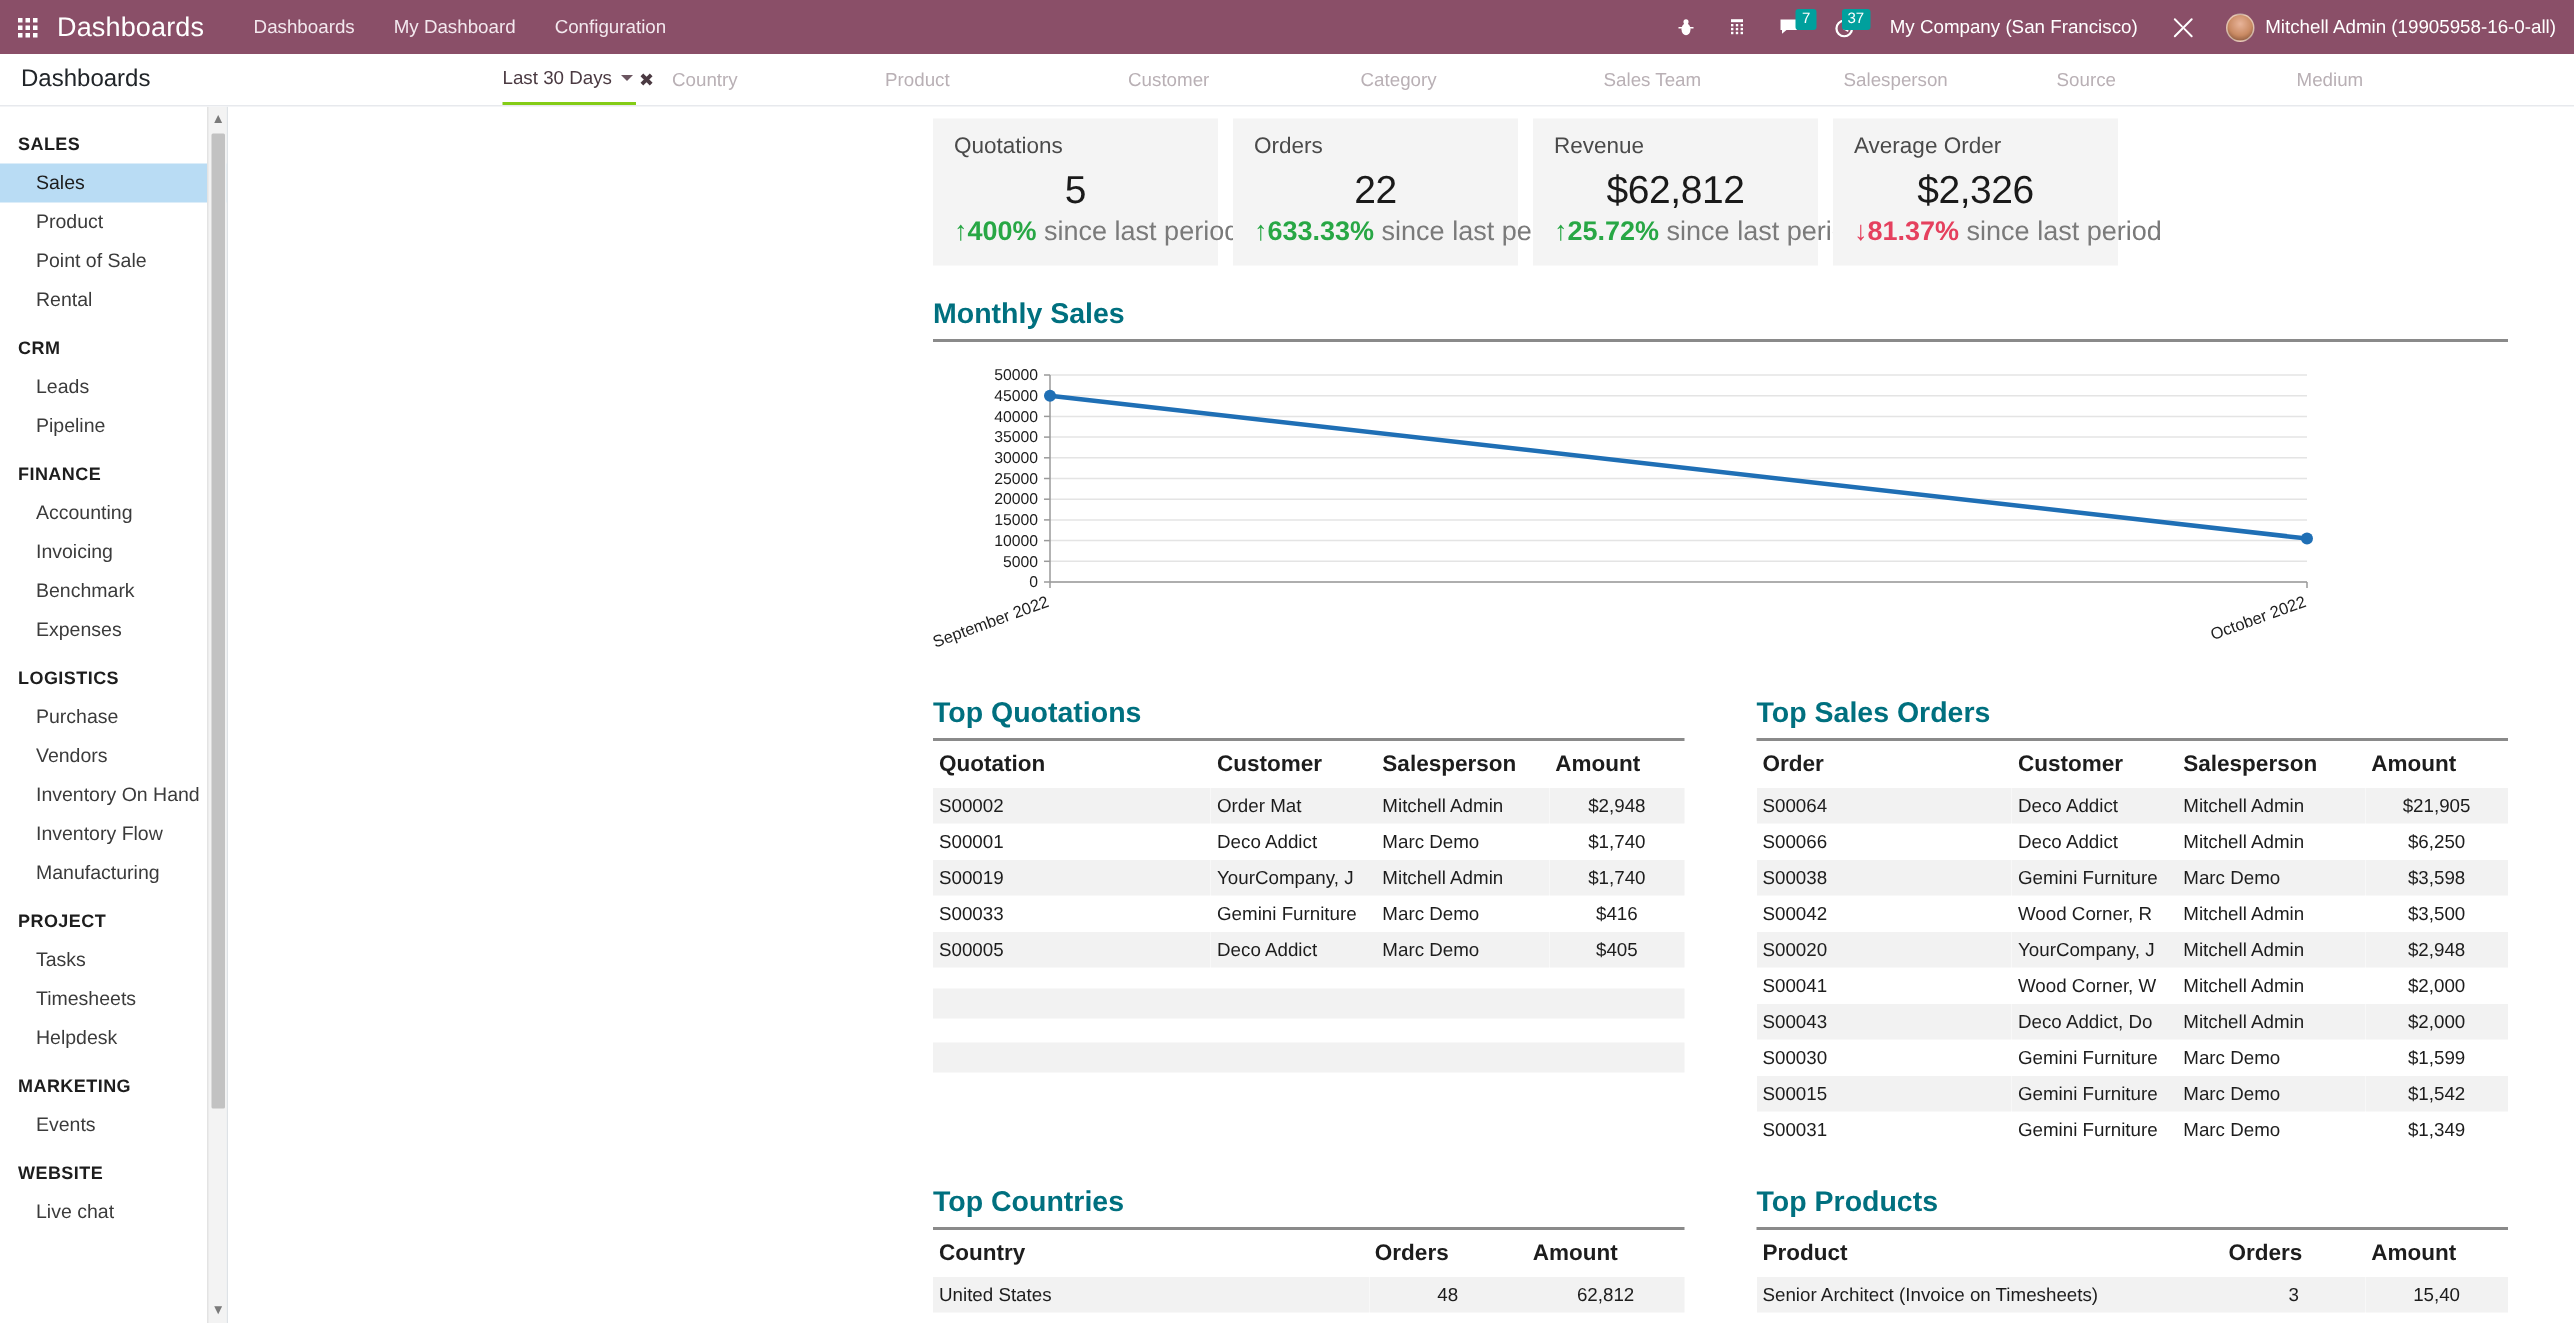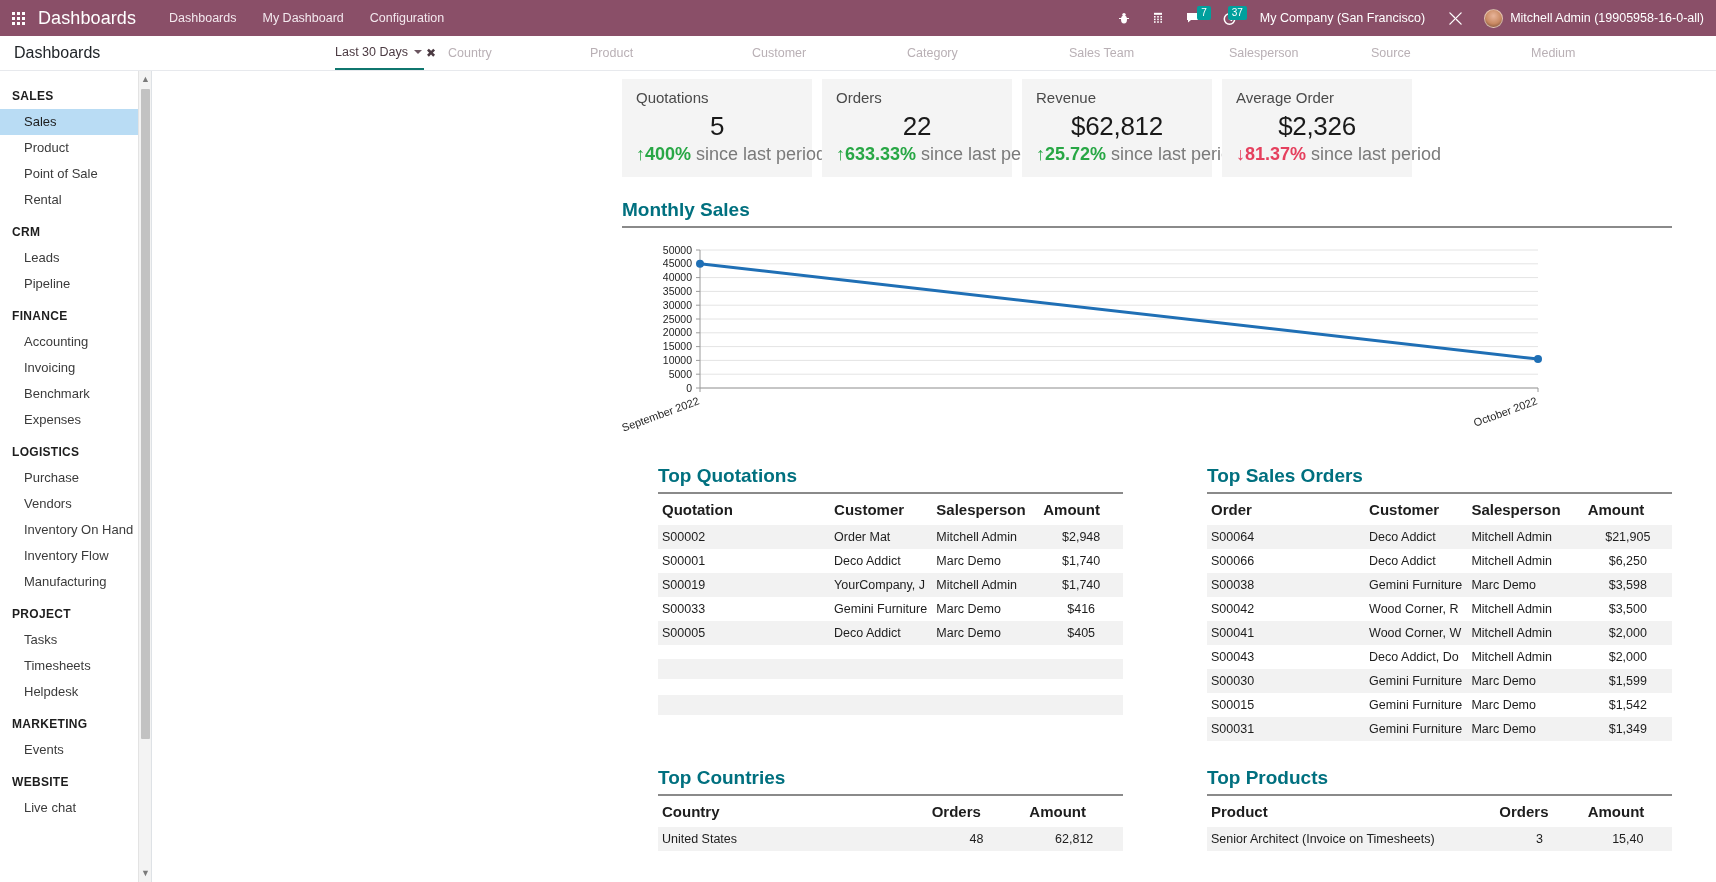--- a/index.html
+++ b/index.html
@@ -74,21 +74,21 @@
   .breadcrumb-title {
     font-size: 16px; color: #212529; display: flex; align-items: center;
     padding-left: 14px; width: 335px; flex: 0 0 335px;
   }
   .filters { display: flex; align-items: center; flex: 1; font-size: 12.5px; }
   .filter-item {
     color: #b9b0b5; padding: 0 6px; cursor: pointer; white-space: nowrap;
     display: flex; align-items: center; height: 100%;
   }
   .filter-active {
-    color: #4b3a42; border-bottom: 2px solid #0f766e;
+    color: #4b3a42; border-bottom: 2px solid #84cc16;
     display: flex; align-items: center; gap: 4px; padding: 0 2px 0 0;
     cursor: pointer; height: 100%;
   }
   .caret-down {
     width: 0; height: 0; border-left: 4px solid transparent;
     border-right: 4px solid transparent; border-top: 4px solid #6b5560;
     display: inline-block; margin-left: 2px;
   }
   .clear-x { color: #4b3a42; font-size: 12px; cursor: pointer; padding: 0 2px; }
 
@@ -158,21 +158,21 @@
     margin: 22px 0 0 0; padding-bottom: 5px;
   }
   .section-rule { border-top: 2px solid #8a8a8a; }
 
   
   .chart-area { position: relative; height: 205px; margin-top: 10px; }
   .chart-svg { display: block; }
 
   
   .tables-row { display: flex; gap: 48px; }
-  .table-col { flex: 1; min-width: 0; margin-left: 36px; }
+  .table-col { flex: 1; min-width: 0; }
   table.odash {
     width: 100%; border-collapse: collapse; font-size: 12.5px; table-layout: fixed;
   }
   table.odash th {
     text-align: left; font-weight: bold; color: #1d1d1d;
     padding: 7px 4px; font-size: 15px; white-space: nowrap;
   }
   table.odash td {
     padding: 5px 4px; color: #1d1d1d; white-space: nowrap;
     overflow: hidden; text-overflow: clip;
@@ -476,20 +476,26 @@
                     <td>Marc Demo</td>
                     <td class="num">$3,598</td>
                   </tr>
                   <tr>
                     <td class="link">S00042</td>
                     <td>Wood Corner, R</td>
                     <td>Mitchell Admin</td>
                     <td class="num">$3,500</td>
                   </tr>
                   <tr>
+                    <td class="link">S00020</td>
+                    <td>YourCompany, J</td>
+                    <td>Mitchell Admin</td>
+                    <td class="num">$2,948</td>
+                  </tr>
+                  <tr>
                     <td class="link">S00041</td>
                     <td>Wood Corner, W</td>
                     <td>Mitchell Admin</td>
                     <td class="num">$2,000</td>
                   </tr>
                   <tr>
                     <td class="link">S00043</td>
                     <td>Deco Addict, Do</td>
                     <td>Mitchell Admin</td>
                     <td class="num">$2,000</td>

